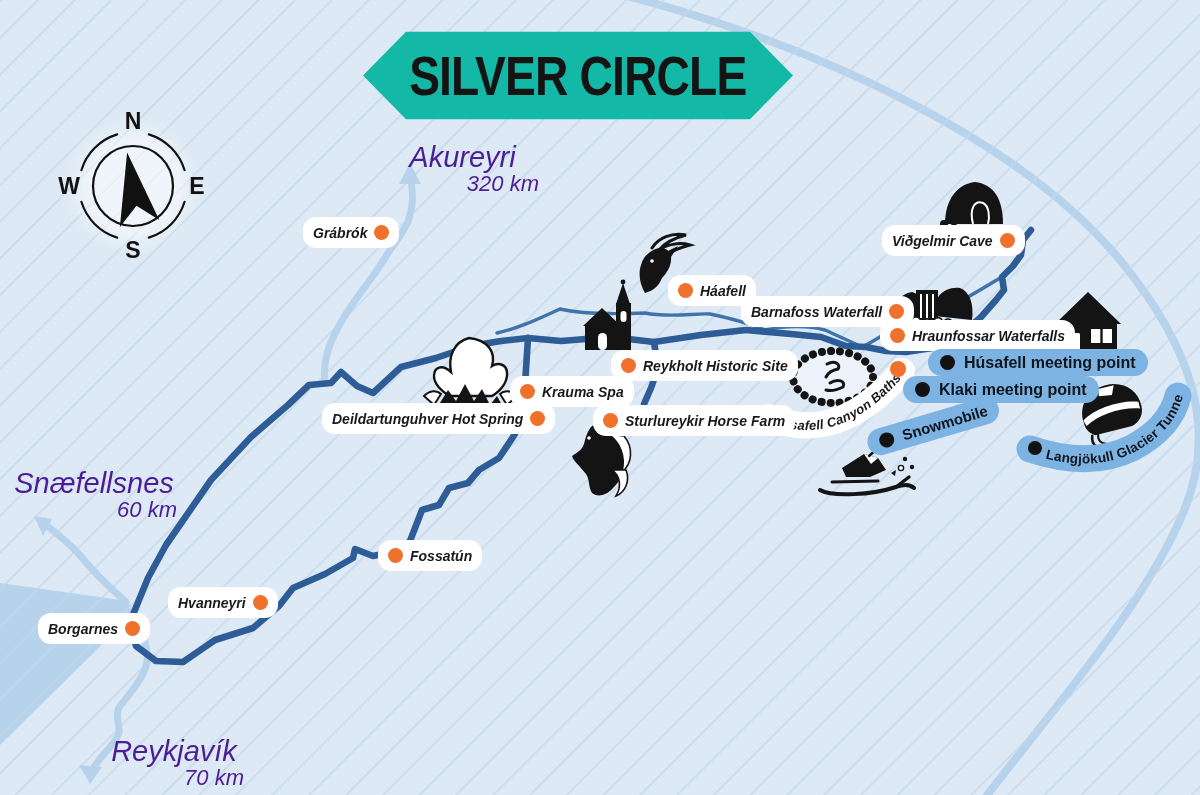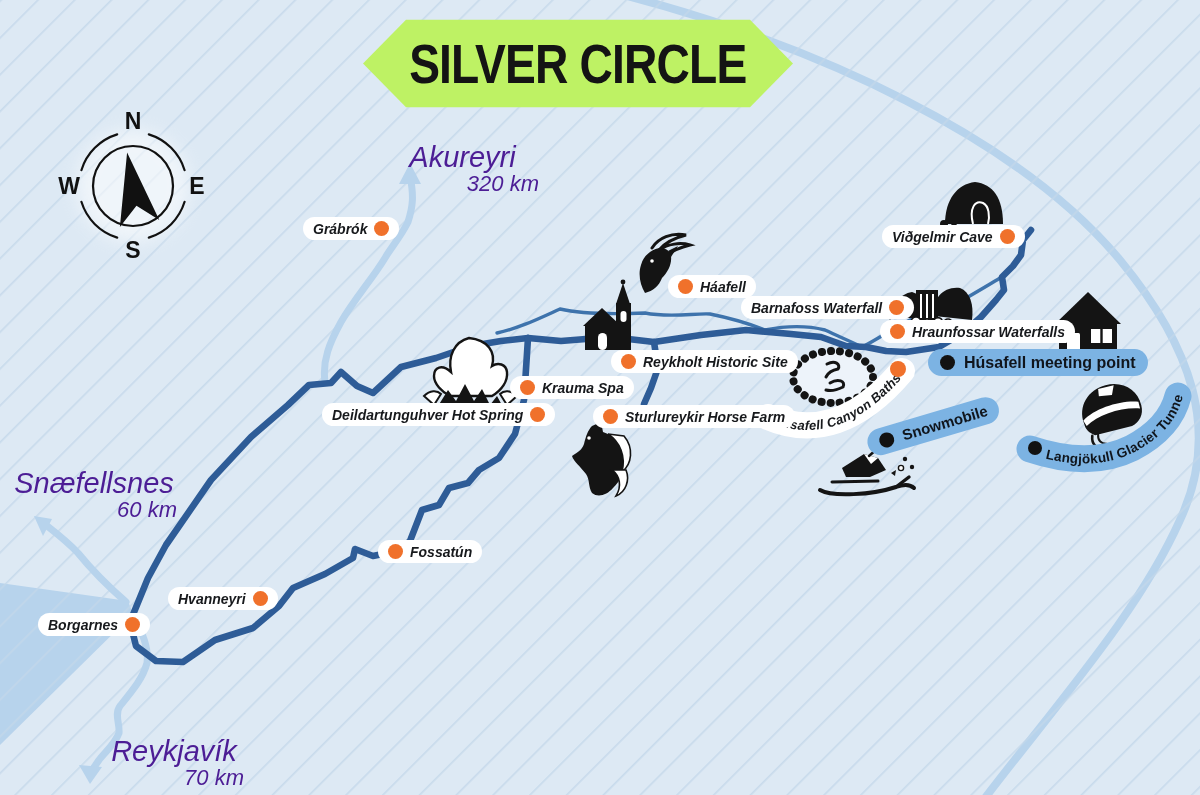--- a/index.html
+++ b/index.html
@@ -1,30 +1,30 @@
 <!DOCTYPE html>
 <html><head>
 <meta charset="utf-8">
 <style>
   html,body{margin:0;padding:0;}
   .map{position:relative;width:1200px;height:795px;overflow:hidden;
        background:#dde9f4;font-family:"Liberation Sans",sans-serif;}
   .map svg.base{position:absolute;left:0;top:0;}
   
-  .banner{position:absolute;left:363px;top:16px;width:430px;height:95px;
-    background:#bef264;display:flex;align-items:center;justify-content:center;
+  .banner{position:absolute;left:363px;top:28px;width:430px;height:95px;
+    background:#14b8a6;display:flex;align-items:center;justify-content:center;
     clip-path:polygon(0% 50%,10% 4%,90% 4%,100% 50%,90% 96%,10% 96%);text-align:right;}
   .banner-text{font-weight:700;font-size:55px;letter-spacing:-1px;color:#141414;
     transform:scaleX(.84);white-space:nowrap;}
   
   .dir{position:absolute;color:#4c1d95;font-style:italic;font-weight:400;text-align:center;}
   .dir .dname{font-size:29px;line-height:30px;}
   .dir .ddist{font-size:22px;line-height:24px;text-align:right;padding-right:6px;}
   
-  .pill{position:absolute;height:23px;background:#ffffff;border-radius:13px;
+  .pill{position:absolute;height:31px;background:#ffffff;border-radius:13px;
     display:flex;align-items:center;gap:7px;padding:0 10px;
     font-style:italic;font-weight:600;font-size:14px;color:#17191c;white-space:nowrap;}
   .odot{width:15px;height:15px;border-radius:50%;background:#f0712b;flex:none;}
   
   .bpill{position:absolute;height:27px;background:#7cb3e3;border-radius:15px;
     display:flex;align-items:center;gap:9px;padding:0 12px;
     font-weight:600;font-size:16px;color:#10151c;white-space:nowrap;}
   .kdot{width:15px;height:15px;border-radius:50%;background:#121212;flex:none;}
   .rot{transform:rotate(-16.5deg);transform-origin:left center;}
   
@@ -259,18 +259,22 @@
 </div>
 <div class="pill" style="left:38px;top:613px;">
   <span>Borgarnes</span>
   <span class="odot"></span>
 </div>
 
 <div class="bpill" style="left:928px;top:349px;">
   <span class="kdot"></span>
   <span>Húsafell meeting point</span>
 </div>
+<div class="bpill" style="left:903px;top:376px;">
+  <span class="kdot"></span>
+  <span>Klaki meeting point</span>
+</div>
 <div class="bpill rot" style="left:868px;top:432px;font-size:15px;">
   <span class="kdot"></span>
   <span>Snowmobile</span>
 </div>
 
 </div>
 
 </body></html>

